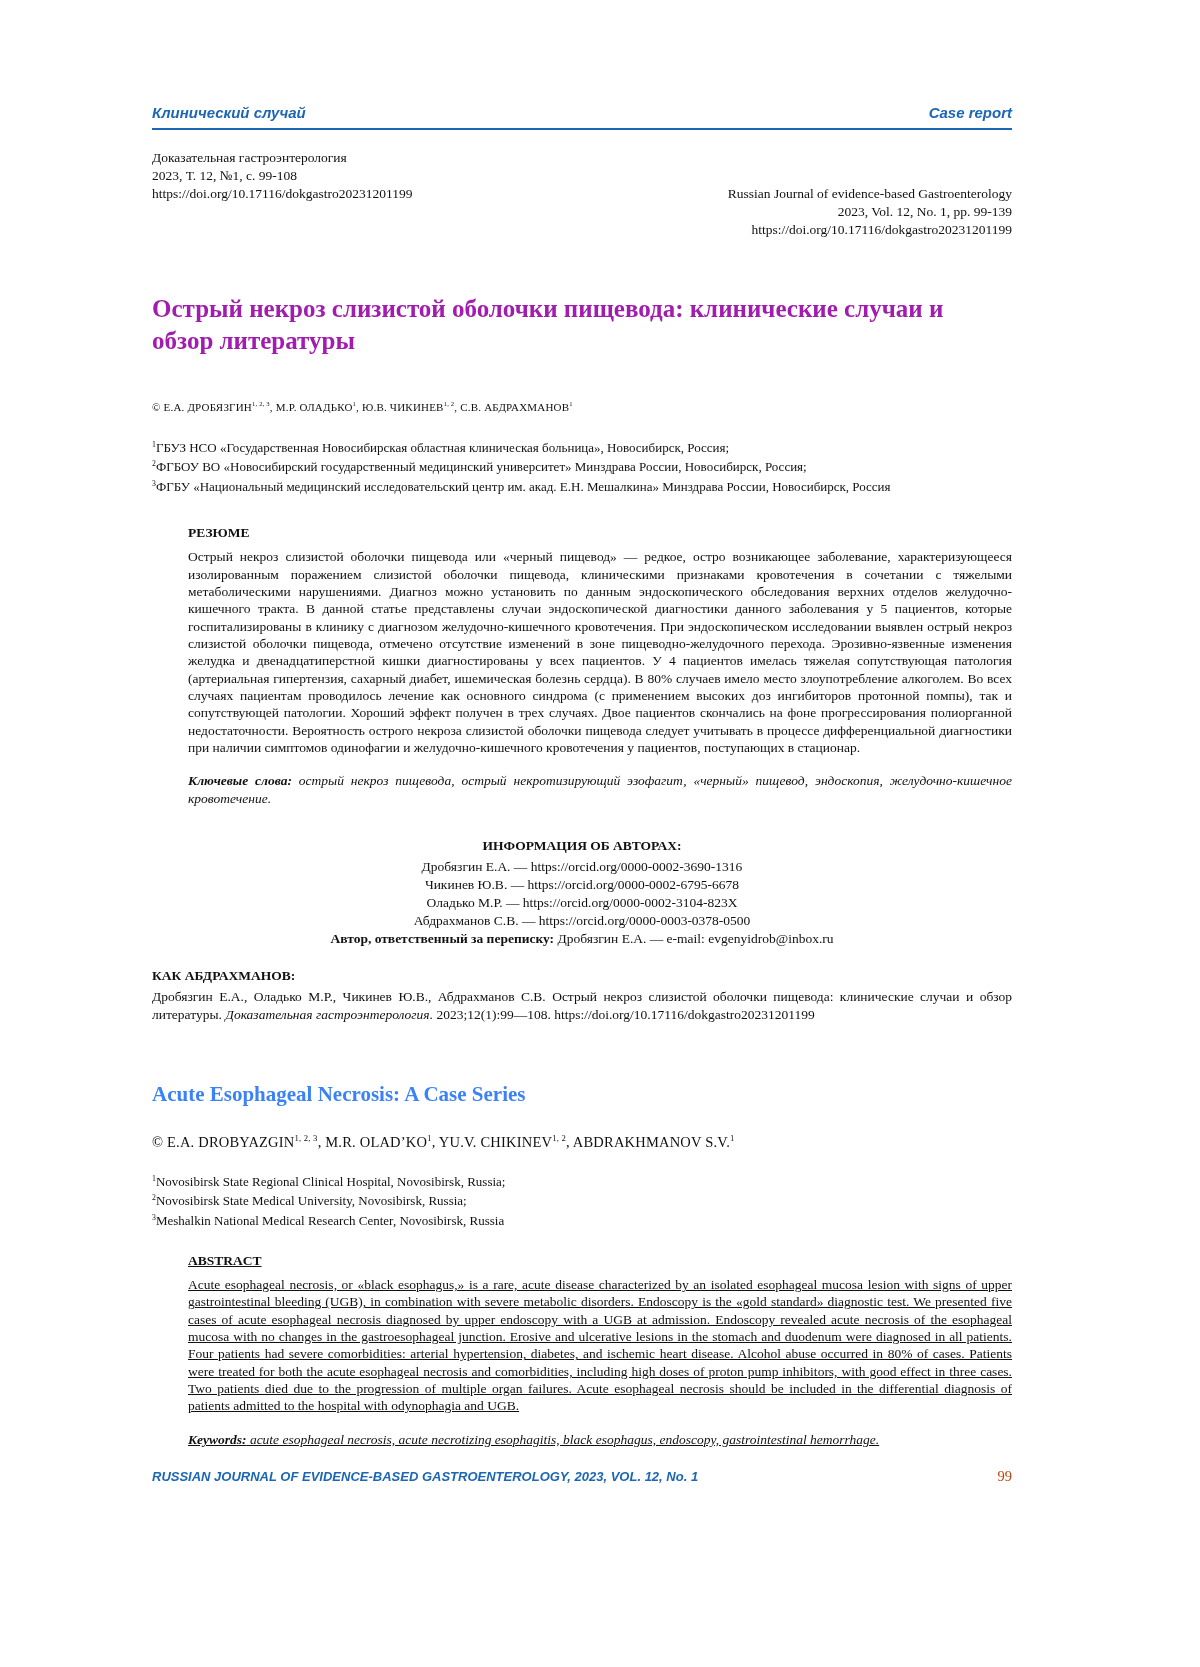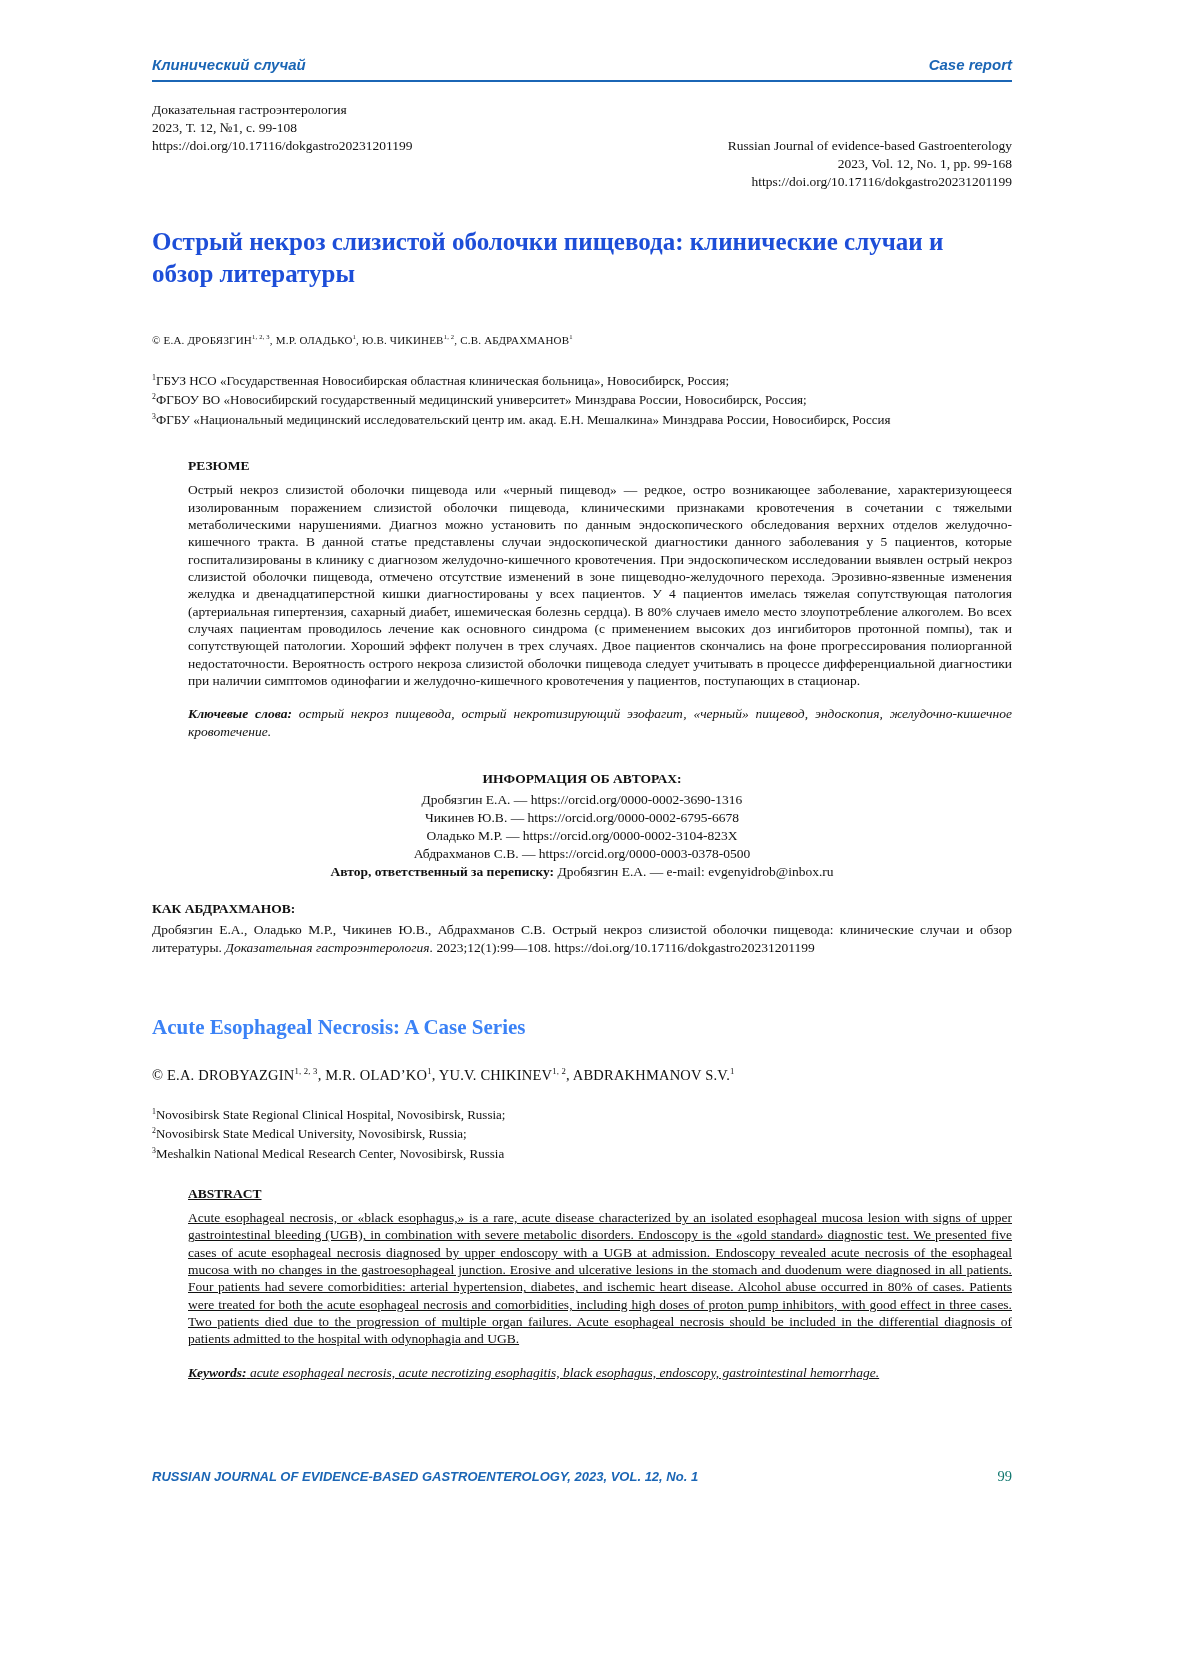--- a/index.html
+++ b/index.html
@@ -4,39 +4,39 @@
 <style>
   * { margin: 0; padding: 0; box-sizing: border-box; }
   html, body { background: #ffffff; }
   body {
     width: 1200px; height: 1667px;
     position: relative;
     font-family: "Liberation Serif", serif;
     color: #111111;
     overflow: hidden;
   }
-  .content { padding: 56px 188px 0 152px; }
+  .content { padding: 104px 188px 0 152px; }
 
   .running-head {
     display: flex; justify-content: space-between;
     font-family: "Liberation Sans", sans-serif;
     font-style: italic; font-weight: bold;
     font-size: 15px; color: #1b66b5;
   }
   .header-rule { height: 2px; background: #1b66b5; margin-top: 7px; }
 
   .journal-info {
     display: flex; justify-content: space-between;
     margin-top: 19px; font-size: 13.5px; line-height: 1.33;
   }
   .journal-info .right { text-align: right; margin-top: 36px; }
 
   .title-ru {
-    margin-top: 35px; font-size: 25px; line-height: 1.3;
-    font-weight: bold; color: #1d4ed8; max-width: 830px;
+    margin-top: 54px; font-size: 25px; line-height: 1.3;
+    font-weight: bold; color: #a21caf; max-width: 830px;
   }
   .title-en {
     margin-top: 57px; font-size: 21px; line-height: 1.3;
     font-weight: bold; color: #3b82f6;
   }
 
   .authors { margin-top: 43px; font-size: 11px; letter-spacing: 0.2px; }
   .authors-en { margin-top: 25px; font-size: 14.5px; }
   sup { font-size: 0.6em; vertical-align: super; line-height: 0; }
 
@@ -62,21 +62,21 @@
   .footer {
     position: absolute; left: 152px; right: 188px; top: 1468px;
     display: flex; justify-content: space-between; align-items: baseline;
     font-family: "Liberation Sans", sans-serif;
     font-style: italic; font-weight: bold;
     font-size: 13px; color: #1b66b5;
   }
   .footer .page-num {
     font-style: normal; font-weight: normal;
     font-family: "Liberation Serif", serif;
-    font-size: 14.5px; color: #0f766e;
+    font-size: 14.5px; color: #c2410c;
   }
 </style>
 </head>
 <body>
 
 <div class="content">
 
   <header class="running-head">
     <span>Клинический случай</span>
     <span>Case report</span>
@@ -84,21 +84,21 @@
   <div class="header-rule"></div>
 
   <div class="journal-info">
     <div class="left">
       <div>Доказательная гастроэнтерология</div>
       <div>2023, Т. 12, №1, с. 99-108</div>
       <div>https://doi.org/10.17116/dokgastro20231201199</div>
     </div>
     <div class="right">
       <div>Russian Journal of evidence-based Gastroenterology</div>
-      <div>2023, Vol. 12, No. 1, pp. 99-168</div>
+      <div>2023, Vol. 12, No. 1, pp. 99-139</div>
       <div>https://doi.org/10.17116/dokgastro20231201199</div>
     </div>
   </div>
 
   <h1 class="title-ru">Острый некроз слизистой оболочки пищевода: клинические случаи и обзор литературы</h1>
 
   <p class="authors"><span>© Е.А. ДРОБЯЗГИН</span><sup>1, 2, 3</sup><span>, М.Р. ОЛАДЬКО</span><sup>1</sup><span>, Ю.В. ЧИКИНЕВ</span><sup>1, 2</sup><span>, С.В. АБДРАХМАНОВ</span><sup>1</sup></p>
 
   <div class="affils">
     <div><sup>1</sup><span>ГБУЗ НСО «Государственная Новосибирская областная клиническая больница», Новосибирск, Россия;</span></div>

